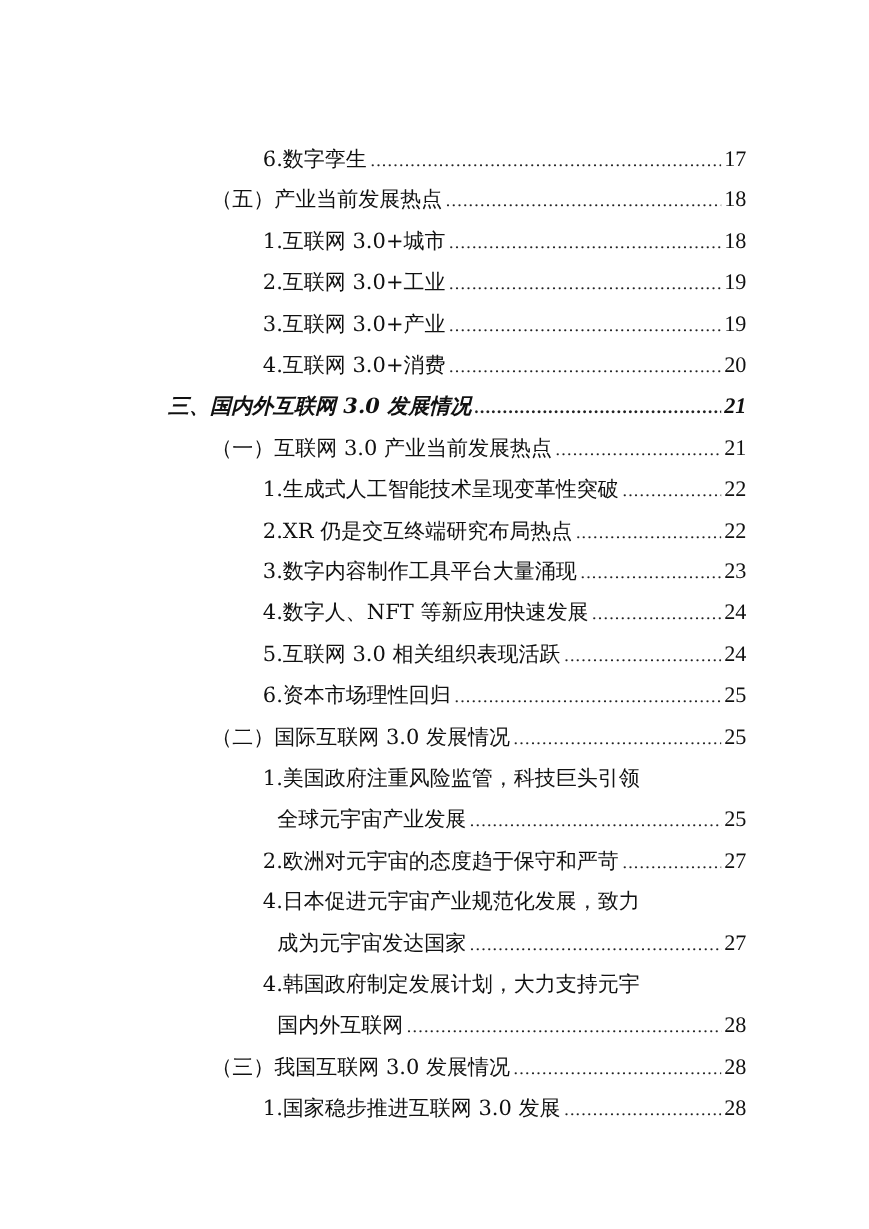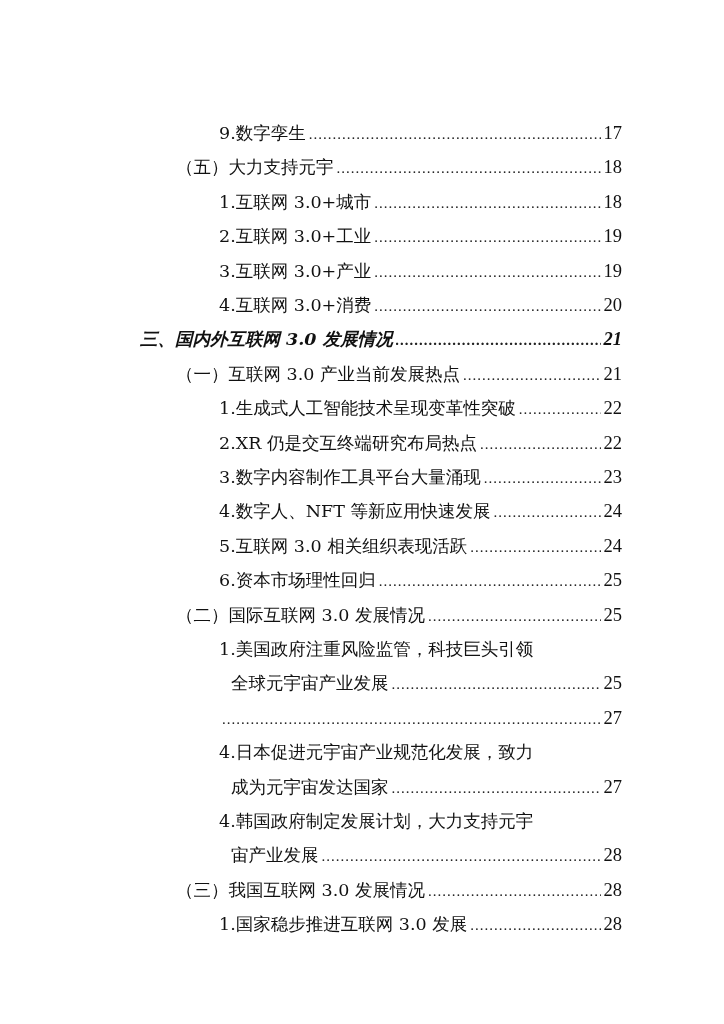--- a/index.html
+++ b/index.html
@@ -26,26 +26,26 @@
   .l1 { left: 140px; width: 482px; }
   .l2 { left: 176px; width: 446px; }
   .l3 { left: 219px; width: 403px; }
   .l3c { left: 231px; width: 391px; }
 </style>
 </head>
 <body>
 
 <div class="toc">
   <div class="row l3" style="top:118px">
-      <span class="t">9.数字孪生</span>
+      <span class="t">6.数字孪生</span>
       <span class="dots"></span>
       <span class="p">17</span>
     </div>
   <div class="row l2" style="top:152px">
-      <span class="t">（五）大力支持元宇</span>
+      <span class="t">（五）产业当前发展热点</span>
       <span class="dots"></span>
       <span class="p">18</span>
     </div>
   <div class="row l3" style="top:187px">
       <span class="t">1.互联网 3.0+城市</span>
       <span class="dots"></span>
       <span class="p">18</span>
     </div>
   <div class="row l3" style="top:221px">
       <span class="t">2.互联网 3.0+工业</span>
@@ -111,40 +111,41 @@
       <span class="t">1.美国政府注重风险监管，科技巨头引领</span>
       <span class="dots"></span>
       <span class="p"></span>
     </div>
   <div class="row l3c" style="top:668px">
       <span class="t">全球元宇宙产业发展</span>
       <span class="dots"></span>
       <span class="p">25</span>
     </div>
   <div class="row l3" style="top:703px">
+      <span class="t">2.欧洲对元宇宙的态度趋于保守和严苛</span>
       <span class="dots"></span>
       <span class="p">27</span>
     </div>
   <div class="row l3 nodots" style="top:737px">
       <span class="t">4.日本促进元宇宙产业规范化发展，致力</span>
       <span class="dots"></span>
       <span class="p"></span>
     </div>
   <div class="row l3c" style="top:772px">
       <span class="t">成为元宇宙发达国家</span>
       <span class="dots"></span>
       <span class="p">27</span>
     </div>
   <div class="row l3 nodots" style="top:806px">
       <span class="t">4.韩国政府制定发展计划，大力支持元宇</span>
       <span class="dots"></span>
       <span class="p"></span>
     </div>
   <div class="row l3c" style="top:840px">
-      <span class="t">宙产业发展</span>
+      <span class="t">国内外互联网</span>
       <span class="dots"></span>
       <span class="p">28</span>
     </div>
   <div class="row l2" style="top:875px">
       <span class="t">（三）我国互联网 3.0 发展情况</span>
       <span class="dots"></span>
       <span class="p">28</span>
     </div>
   <div class="row l3" style="top:909px">
       <span class="t">1.国家稳步推进互联网 3.0 发展</span>

